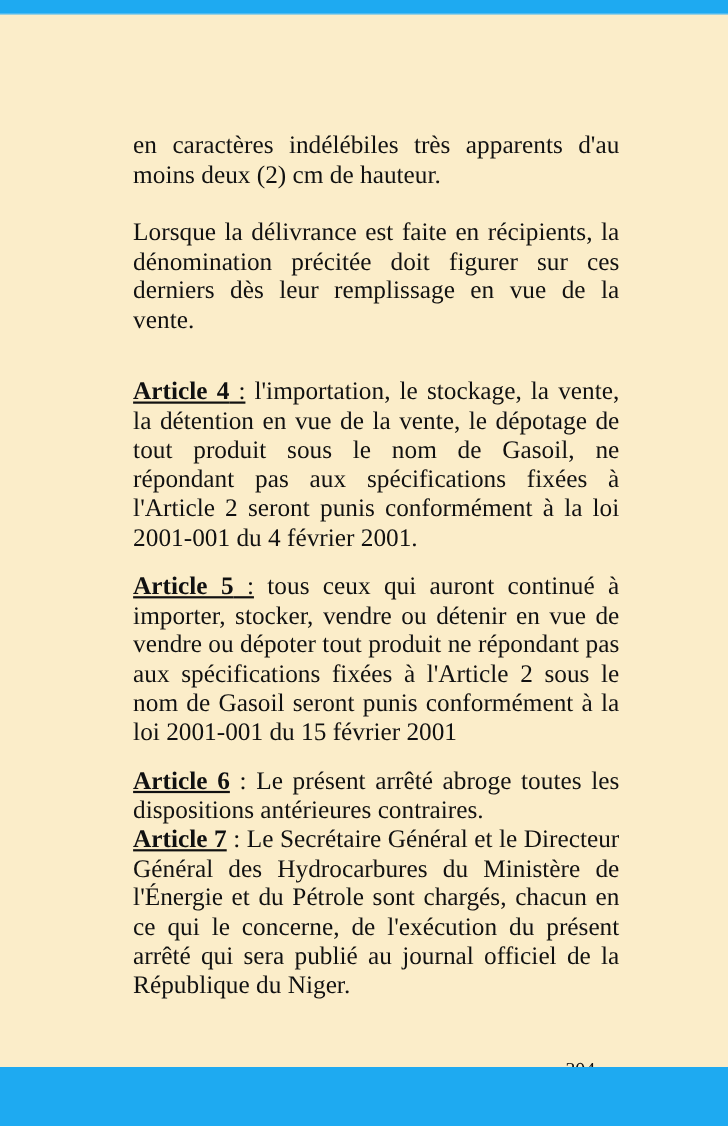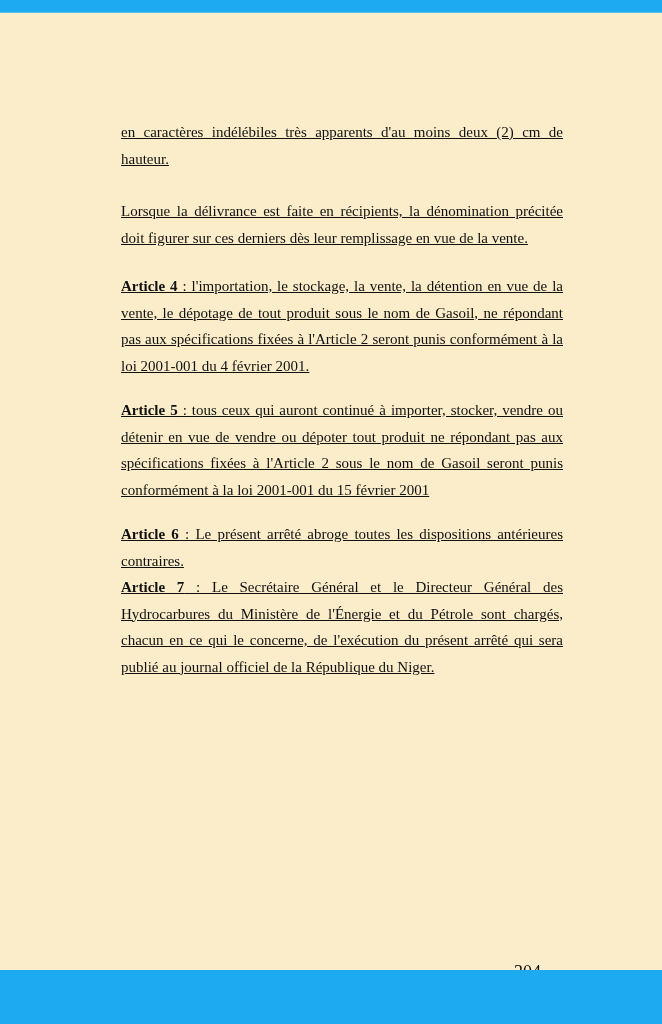--- a/index.html
+++ b/index.html
@@ -6,35 +6,35 @@
   body {
     width: 662px; height: 1024px; position: relative; overflow: hidden;
     background: #fbedc9;
     font-family: "Liberation Serif", "DejaVu Serif", serif;
     color: #111;
   }
   .top-bar { position: absolute; left: 0; top: 0; width: 662px; height: 12px; background: #1eaaf1; border-bottom: 1px solid #5cc0f0; }
   .bottom-bar { position: absolute; left: 0; top: 970px; width: 662px; height: 54px; background: #1eaaf1; }
   .content { position: absolute; left: 121px; top: 119px; width: 442px; }
   p {
-    margin: 0; font-size: 15px; line-height: 26.5px;
-    text-align: justify; text-align-last: auto; text-decoration: underline;
+    margin: 0; font-size: 23px; line-height: 26.5px;
+    text-align: justify; text-align-last: auto;
   }
   .article-label { font-weight: bold; text-decoration: underline; }
   .colon { text-decoration: underline; }
   .page-number { position: absolute; left: 514px; top: 962px; font-size: 18px; }
 </style>
 </head>
 <body>
 
 <div class="top-bar"></div>
 
 <div class="content">
   <p style="margin-bottom:26px;">en caractères indélébiles très apparents d'au moins deux (2) cm de hauteur.</p>
-  <p style="margin-bottom:22px;">Lorsque la délivrance est faite en récipients, la dénomination précitée doit figurer sur ces derniers dès leur remplissage en vue de la vente.</p>
+  <p style="margin-bottom:39px;">Lorsque la délivrance est faite en récipients, la dénomination précitée doit figurer sur ces derniers dès leur remplissage en vue de la vente.</p>
 
   <p style="margin-bottom:18px;">
     <span class="article-label">Article 4</span><span class="colon"> :</span><span> l'importation, le stockage, la vente, la détention en vue de la vente, le dépotage de tout produit sous le nom de Gasoil, ne répondant pas aux spécifications fixées à l'Article 2 seront punis conformément à la loi 2001-001 du 4 février 2001.</span>
   </p>
 
   <p style="margin-bottom:18px;">
     <span class="article-label">Article 5</span><span class="colon"> :</span><span> tous ceux qui auront continué à importer, stocker, vendre ou détenir en vue de vendre ou dépoter tout produit ne répondant pas aux spécifications fixées à l'Article 2 sous le nom de Gasoil seront punis conformément à la loi 2001-001 du 15 février 2001</span>
   </p>
 
   <p style="">

